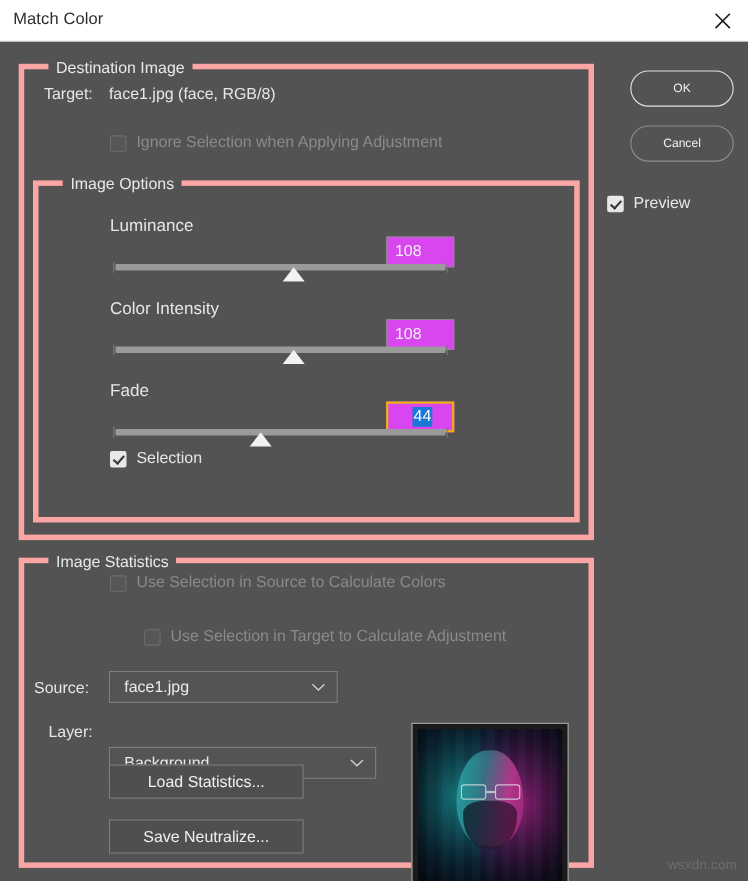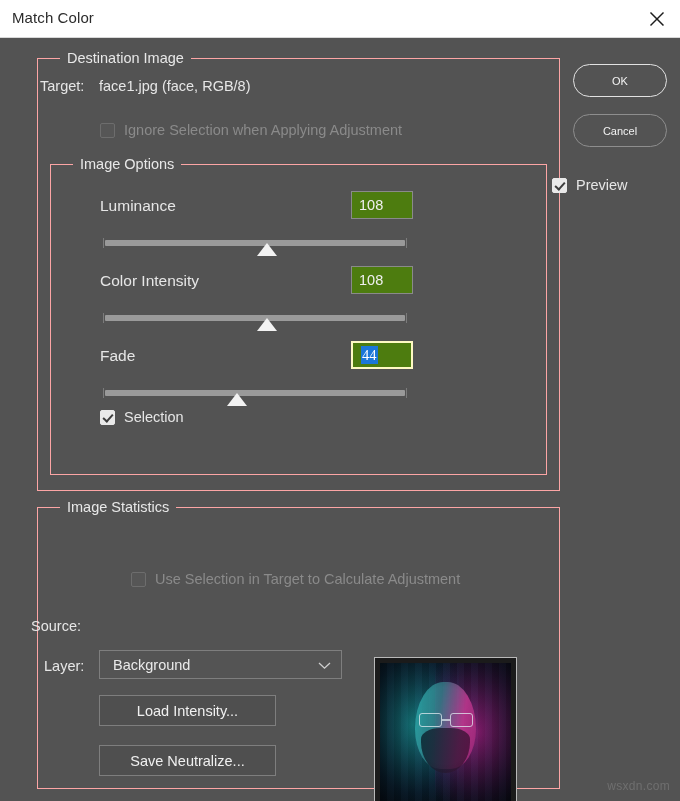--- a/index.html
+++ b/index.html
@@ -42,22 +42,21 @@
   .dialog {
     position: absolute;
     left: 0; top: 38px;
     width: 680px; height: 763px;
     background: #535353;
   }
 
   
   .group {
     position: absolute;
-    border: 1px solid #fca5a5;
-    margin-left: 20px;
+    border: 5px solid #fca5a5;
   }
   .group-title {
     position: absolute;
     top: -9px; left: 22px;
     background: #535353;
     padding: 0 7px;
     font-size: 14.5px;
     color: #e8e8e8;
     white-space: nowrap;
   }
@@ -120,34 +119,34 @@
   #cb-neutralize { left: 100px; top: 371px; }
   #cb-use-sel-source { left: 100px; top: 484px; }
   #cb-use-sel-target { left: 100px; top: 533px; margin-left: 31px; }
   #cb-preview { left: 552px; top: 139px; }
 
   
   .slider-label { font-size: 15.5px; }
   .num-field {
     position: absolute;
     width: 62px; height: 28px;
-    background: #4d7c0f;
+    background: #d946ef;
     border: 1px solid #8a8a8a;
     color: #f0f0f0;
     font-size: 14.5px;
     line-height: 26px;
     padding-left: 7px;
     overflow: hidden;
     white-space: nowrap;
+    margin-top: 24px;
   }
   .num-field.focused {
-    border: 2px solid #fef9c3;
-    padding-left: 8px;
+    border: 2px solid #eab308;
+    padding-left: 22px;
     line-height: 24px;
-    font-family: Liberation Serif, serif;
   }
   .num-field .sel {
     background: #1b77d8;
     color: #ffffff;
     padding: 1px 1px;
   }
   .track {
     position: absolute;
     height: 6px;
     background: #9a9a9a;
@@ -374,40 +373,52 @@
 
   <div class="cb-row" id="cb-neutralize">
     <span class="cb-box checked"></span>
     <span class="cb-label">Selection</span>
   </div>
 
   <div class="group" id="grp-imagestats">
     <div class="group-title">Image Statistics</div>
   </div>
 
+  <div class="cb-row" id="cb-use-sel-source">
+    <span class="cb-box disabled"></span>
+    <span class="cb-label dim">Use Selection in Source to Calculate Colors</span>
+  </div>
 
   <div class="cb-row" id="cb-use-sel-target">
     <span class="cb-box disabled"></span>
     <span class="cb-label dim">Use Selection in Target to Calculate Adjustment</span>
   </div>
 
   <div class="lbl" id="lbl-source">Source:</div>
+  <div class="dd" id="dd-source">
+    <span class="dd-text">face1.jpg</span>
+    <span class="dd-chev">
+      <svg width="13" height="9" viewBox="0 0 13 9">
+        <polyline points="1,2 6.5,7.2 12,2" fill="none" stroke="#cfcfcf" stroke-width="1.3"></polyline>
+      </svg>
+    </span>
+  </div>
 
   <div class="lbl" id="lbl-layer">Layer:</div>
   <div class="dd" id="dd-layer">
     <span class="dd-text">Background</span>
     <span class="dd-chev">
       <svg width="13" height="9" viewBox="0 0 13 9">
         <polyline points="1,2 6.5,7.2 12,2" fill="none" stroke="#cfcfcf" stroke-width="1.3"></polyline>
       </svg>
     </span>
   </div>
 
   <div class="rectbtn" id="btn-load-stats">
-    <span>Load Intensity...</span>
+    <span>Load Statistics...</span>
   </div>
   <div class="rectbtn" id="btn-save-stats">
     <span>Save Neutralize...</span>
   </div>
 
   <div class="thumbwrap">
     <div class="thumbimg">
       <div class="vstripes"></div>
       <div class="glowL"></div>
       <div class="glowR"></div>

